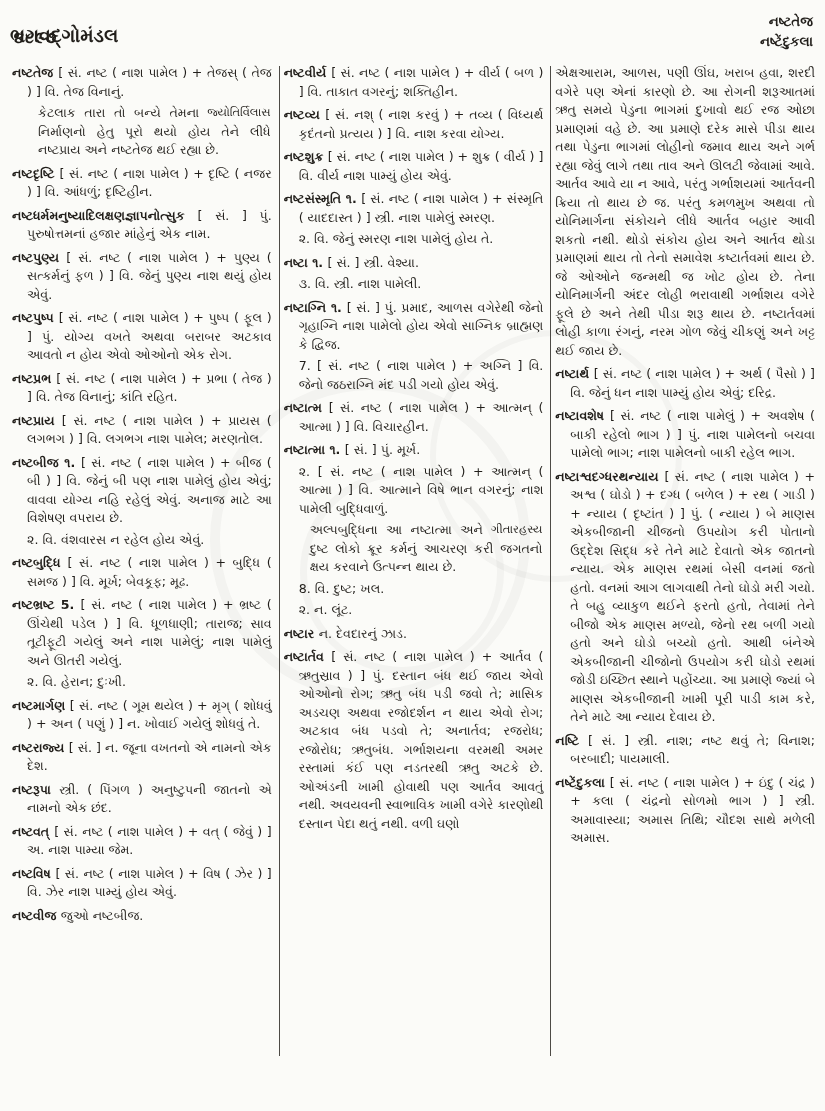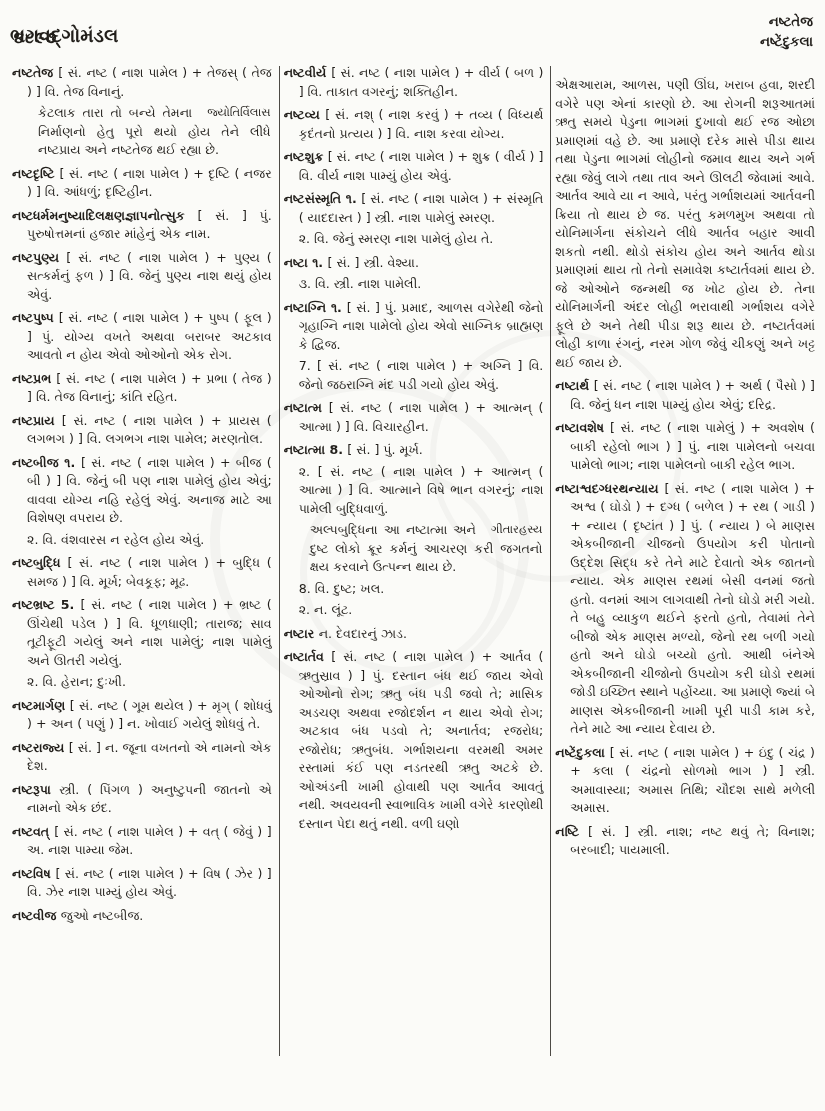--- a/index.html
+++ b/index.html
@@ -25,23 +25,23 @@
 
   .columns{display:flex;align-items:stretch;height:1040px;}
   .col{flex:1 1 0;padding:2px 7px 0 2px;font-size:12.6px;line-height:1.47;box-sizing:border-box;overflow:hidden;}
   .col:last-child{padding-right:0;}
   .rule{width:1px;background:#4d4a45;margin:4px 2px 46px 0;}
 
   p.blk{margin:0 0 5px 0;text-align:justify;}
   p.entry{padding-left:15px;text-indent:-15px;}
   p.sub{padding-left:15px;margin-top:-2px;}
   p.quote{padding-left:26px;padding-right:1px;margin-top:-2px;}
-  p.cont{margin-top:12px;}
+  p.cont{margin-top:0;}
   .hw{font-weight:bold;}
-  .cite{float:right;font-size:11.5px;padding-left:15px;}
+  .cite{float:right;font-size:11.5px;padding-left:8px;}
 </style>
 </head>
 <body>
 
 <div class="page">
   <div class="wm wm1"></div>
   <div class="wm wm2"></div>
   <div class="wm wm3"></div>
 
   <header>
@@ -80,31 +80,31 @@
         <p class="blk entry"><b class="hw">નષ્ટવીર્ય </b><span>[ સં. નષ્ટ ( નાશ પામેલ ) + વીર્ય ( બળ ) ] વિ. તાકાત વગરનું; શક્તિહીન.</span></p>
         <p class="blk entry"><b class="hw">નષ્ટવ્ય </b><span>[ સં. નશ્ ( નાશ કરવું ) + તવ્ય ( વિધ્યર્થ કૃદંતનો પ્રત્યય ) ] વિ. નાશ કરવા યોગ્ય.</span></p>
         <p class="blk entry"><b class="hw">નષ્ટશુક્ર </b><span>[ સં. નષ્ટ ( નાશ પામેલ ) + શુક્ર ( વીર્ય ) ] વિ. વીર્ય નાશ પામ્યું હોય એવું.</span></p>
         <p class="blk entry"><b class="hw">નષ્ટસંસ્મૃતિ ૧. </b><span>[ સં. નષ્ટ ( નાશ પામેલ ) + સંસ્મૃતિ ( યાદદાસ્ત ) ] સ્ત્રી. નાશ પામેલું સ્મરણ.</span></p>
         <p class="blk sub"><span>૨. વિ. જેનું સ્મરણ નાશ પામેલું હોય તે.</span></p>
         <p class="blk entry"><b class="hw">નષ્ટા ૧. </b><span>[ સં. ] સ્ત્રી. વેશ્યા.</span></p>
         <p class="blk sub"><span>૩. વિ. સ્ત્રી. નાશ પામેલી.</span></p>
         <p class="blk entry"><b class="hw">નષ્ટાગ્નિ ૧. </b><span>[ સં. ] પું. પ્રમાદ, આળસ વગેરેથી જેનો ગૃહાગ્નિ નાશ પામેલો હોય એવો સાગ્નિક બ્રાહ્મણ કે દ્વિજ.</span></p>
         <p class="blk sub"><span>7. [ સં. નષ્ટ ( નાશ પામેલ ) + અગ્નિ ] વિ. જેનો જઠરાગ્નિ મંદ પડી ગયો હોય એવું.</span></p>
         <p class="blk entry"><b class="hw">નષ્ટાત્મ </b><span>[ સં. નષ્ટ ( નાશ પામેલ ) + આત્મન્ ( આત્મા ) ] વિ. વિચારહીન.</span></p>
-        <p class="blk entry"><b class="hw">નષ્ટાત્મા 8. </b><span>[ સં. ] પું. મૂર્ખ.</span></p>
+        <p class="blk entry"><b class="hw">નષ્ટાત્મા ૧. </b><span>[ સં. ] પું. મૂર્ખ.</span></p>
         <p class="blk sub"><span>૨. [ સં. નષ્ટ ( નાશ પામેલ ) + આત્મન્ ( આત્મા ) ] વિ. આત્માને વિષે ભાન વગરનું; નાશ પામેલી બુદ્ધિવાળું.</span></p>
         <p class="blk quote"><span class="cite">ગીતારહસ્ય</span><span>અલ્પબુદ્ધિના આ નષ્ટાત્મા અને દુષ્ટ લોકો ક્રૂર કર્મનું આચરણ કરી જગતનો ક્ષય કરવાને ઉત્પન્ન થાય છે.</span></p>
         <p class="blk sub"><span>8. વિ. દુષ્ટ; ખલ.</span></p>
         <p class="blk sub"><span>૨. ન. લૂંટ.</span></p>
         <p class="blk entry"><b class="hw">નષ્ટાર </b><span>ન. દેવદારનું ઝાડ.</span></p>
         <p class="blk entry"><b class="hw">નષ્ટાર્તવ </b><span>[ સં. નષ્ટ ( નાશ પામેલ ) + આર્તવ ( ઋતુસ્રાવ ) ] પું. દસ્તાન બંધ થઈ જાય એવો ઓઓનો રોગ; ઋતુ બંધ પડી જવો તે; માસિક અડચણ અથવા રજોદર્શન ન થાય એવો રોગ; અટકાવ બંધ પડવો તે; અનાર્તવ; રજરોધ; રજોરોધ; ઋતુબંધ. ગર્ભાશયના વરમથી અમર રસ્તામાં કંઈ પણ નડતરથી ઋતુ અટકે છે. ઓઅંડની ખામી હોવાથી પણ આર્તવ આવતું નથી. અવયવની સ્વાભાવિક ખામી વગેરે કારણોથી દસ્તાન પેદા થતું નથી. વળી ઘણો</span></p>
       </section>
     <div class="rule"></div>
     <section class="col">
         <p class="blk cont"><span>એક્ષઆરામ, આળસ, પણી ઊંઘ, ખરાબ હવા, શરદી વગેરે પણ એનાં કારણો છે. આ રોગની શરૂઆતમાં ઋતુ સમયે પેડુના ભાગમાં દુખાવો થઈ રજ ઓછા પ્રમાણમાં વહે છે. આ પ્રમાણે દરેક માસે પીડા થાય તથા પેડુના ભાગમાં લોહીનો જમાવ થાય અને ગર્ભ રહ્યા જેવું લાગે તથા તાવ અને ઊલટી જેવામાં આવે. આર્તવ આવે યા ન આવે, પરંતુ ગર્ભાશયમાં આર્તવની ક્રિયા તો થાય છે જ. પરંતુ કમળમુખ અથવા તો યોનિમાર્ગના સંકોચને લીધે આર્તવ બહાર આવી શકતો નથી. થોડો સંકોચ હોય અને આર્તવ થોડા પ્રમાણમાં થાય તો તેનો સમાવેશ કષ્ટાર્તવમાં થાય છે. જે ઓઓને જન્મથી જ ખોટ હોય છે. તેના યોનિમાર્ગની અંદર લોહી ભરાવાથી ગર્ભાશય વગેરે ફૂલે છે અને તેથી પીડા શરૂ થાય છે. નષ્ટાર્તવમાં લોહી કાળા રંગનું, નરમ ગોળ જેવું ચીકણું અને ખટ્ટ થઈ જાય છે.</span></p>
         <p class="blk entry"><b class="hw">નષ્ટાર્થ </b><span>[ સં. નષ્ટ ( નાશ પામેલ ) + અર્થ ( પૈસો ) ] વિ. જેનું ધન નાશ પામ્યું હોય એવું; દરિદ્ર.</span></p>
         <p class="blk entry"><b class="hw">નષ્ટાવશેષ </b><span>[ સં. નષ્ટ ( નાશ પામેલું ) + અવશેષ ( બાકી રહેલો ભાગ ) ] પું. નાશ પામેલનો બચવા પામેલો ભાગ; નાશ પામેલનો બાકી રહેલ ભાગ.</span></p>
         <p class="blk entry"><b class="hw">નષ્ટાશ્વદગ્ધરથન્યાય </b><span>[ સં. નષ્ટ ( નાશ પામેલ ) + અશ્વ ( ઘોડો ) + દગ્ધ ( બળેલ ) + રથ ( ગાડી ) + ન્યાય ( દૃષ્ટાંત ) ] પું. ( ન્યાય ) બે માણસ એકબીજાની ચીજનો ઉપયોગ કરી પોતાનો ઉદ્દેશ સિદ્ધ કરે તેને માટે દેવાતો એક જાતનો ન્યાય. એક માણસ રથમાં બેસી વનમાં જતો હતો. વનમાં આગ લાગવાથી તેનો ઘોડો મરી ગયો. તે બહુ વ્યાકુળ થઈને ફરતો હતો, તેવામાં તેને બીજો એક માણસ મળ્યો, જેનો રથ બળી ગયો હતો અને ઘોડો બચ્યો હતો. આથી બંનેએ એકબીજાની ચીજોનો ઉપયોગ કરી ઘોડો રથમાં જોડી ઇચ્છિત સ્થાને પહોંચ્યા. આ પ્રમાણે જ્યાં બે માણસ એકબીજાની ખામી પૂરી પાડી કામ કરે, તેને માટે આ ન્યાય દેવાય છે.</span></p>
+        <p class="blk entry"><b class="hw">નષ્ટિ </b><span>[ સં. ] સ્ત્રી. નાશ; નષ્ટ થવું તે; વિનાશ; બરબાદી; પાયમાલી.</span></p>
         <p class="blk entry"><b class="hw">નષ્ટેંદુકલા </b><span>[ સં. નષ્ટ ( નાશ પામેલ ) + ઇંદુ ( ચંદ્ર ) + કલા ( ચંદ્રનો સોળમો ભાગ ) ] સ્ત્રી. અમાવાસ્યા; અમાસ તિથિ; ચૌદશ સાથે મળેલી અમાસ.</span></p>
-        <p class="blk entry"><b class="hw">નષ્ટિ </b><span>[ સં. ] સ્ત્રી. નાશ; નષ્ટ થવું તે; વિનાશ; બરબાદી; પાયમાલી.</span></p>
       </section>
   </main>
 </div>
 
 </body></html>

